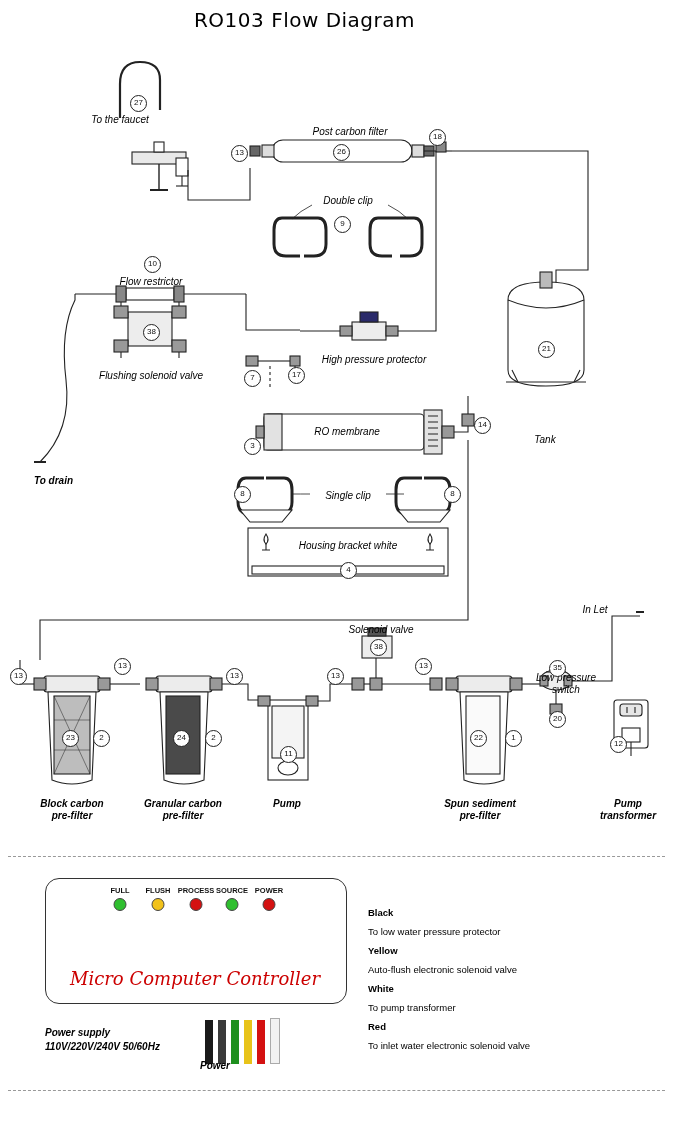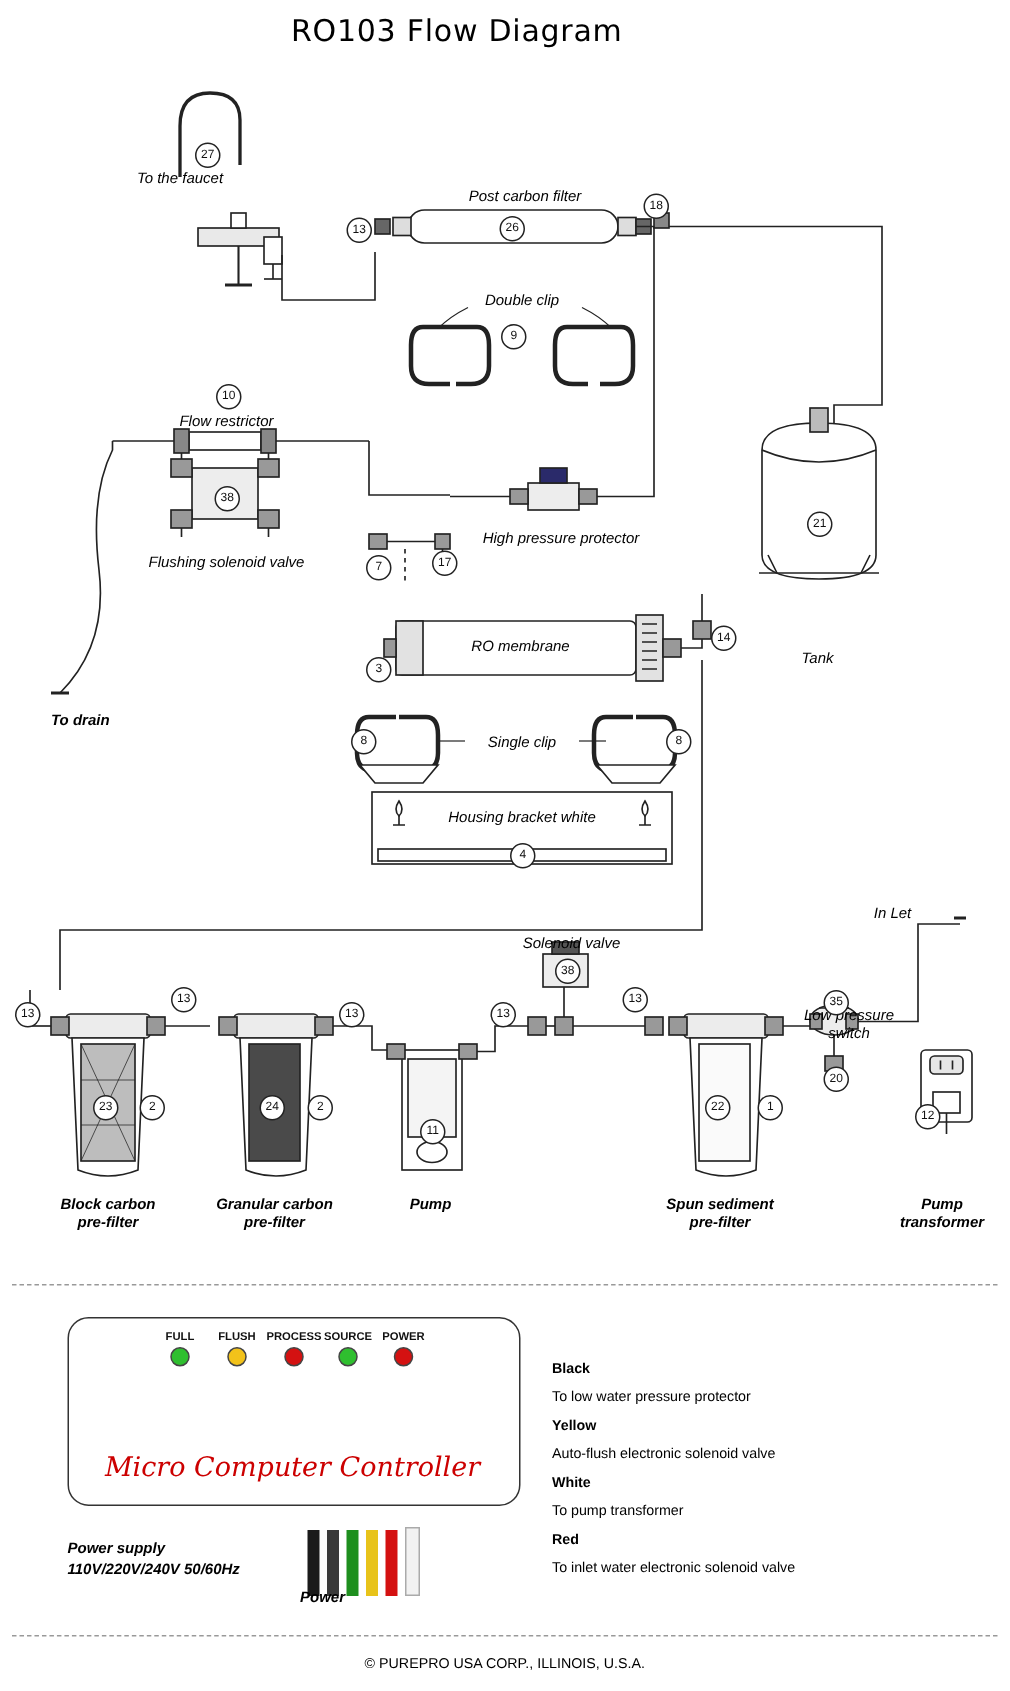--- a/index.html
+++ b/index.html
@@ -388,15 +388,14 @@
       <div>To pump transformer</div>
     </div>
     <div class="legend-row">
       <div class="legend-color bold">Red</div>
       <div>To inlet water electronic solenoid valve</div>
     </div>
   </div>
 
   <div class="dashline" style="top:1090px;"></div>
 
-  <div class="footer">© PUREPRO USA CORP., ILLINOIS, U.S.A.</div>
 
 </div>
 
 </body></html>

